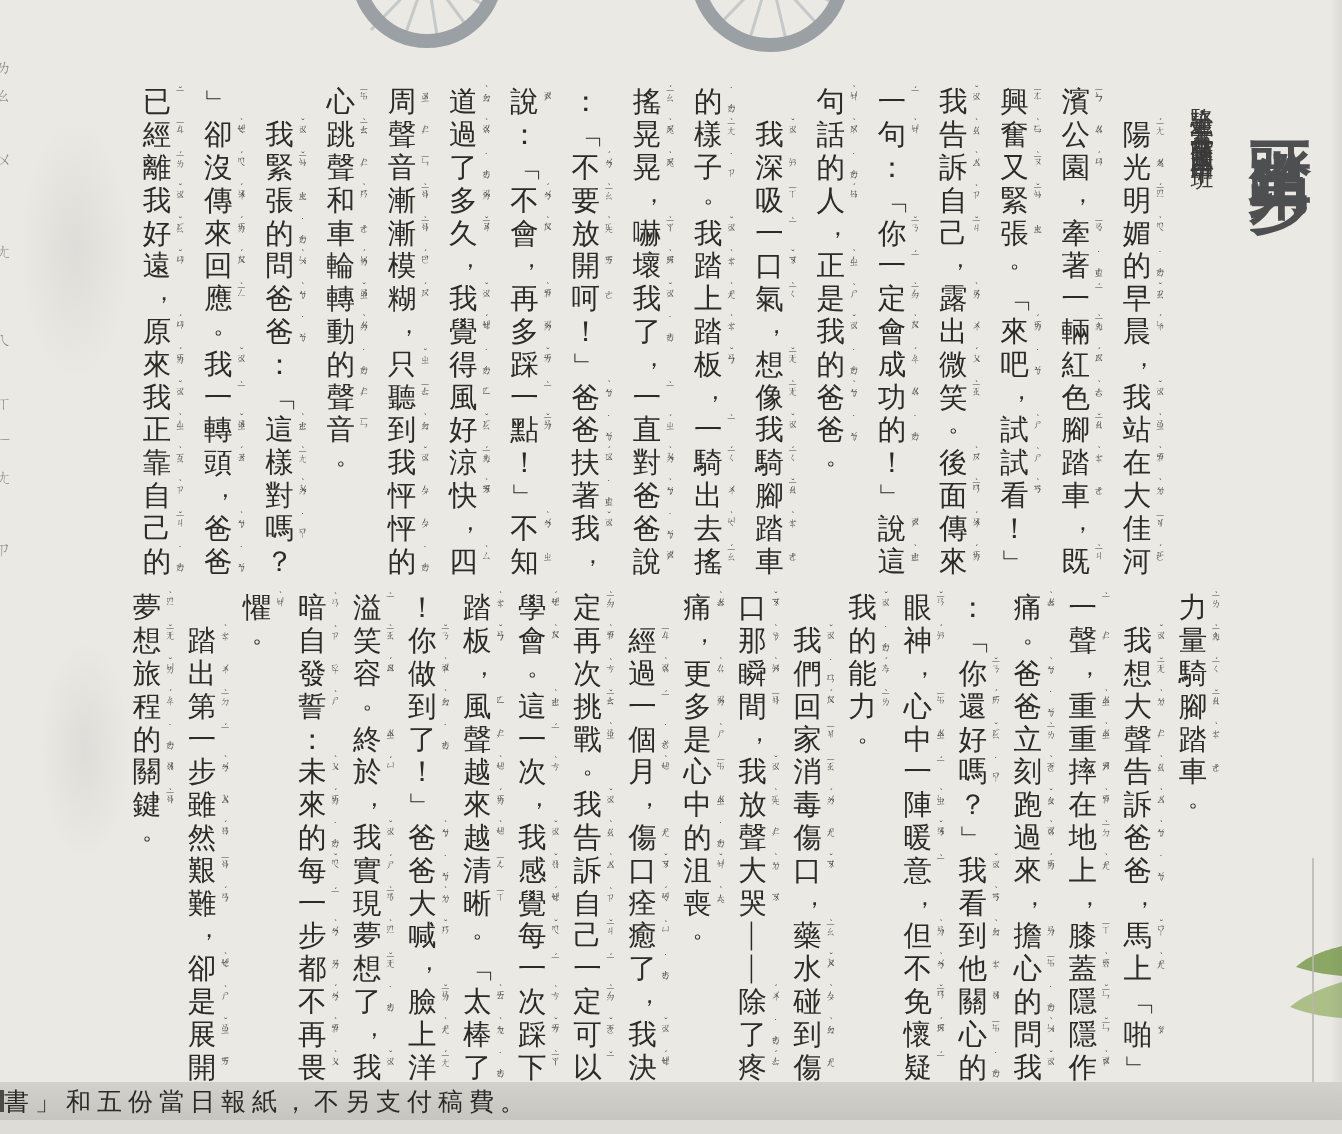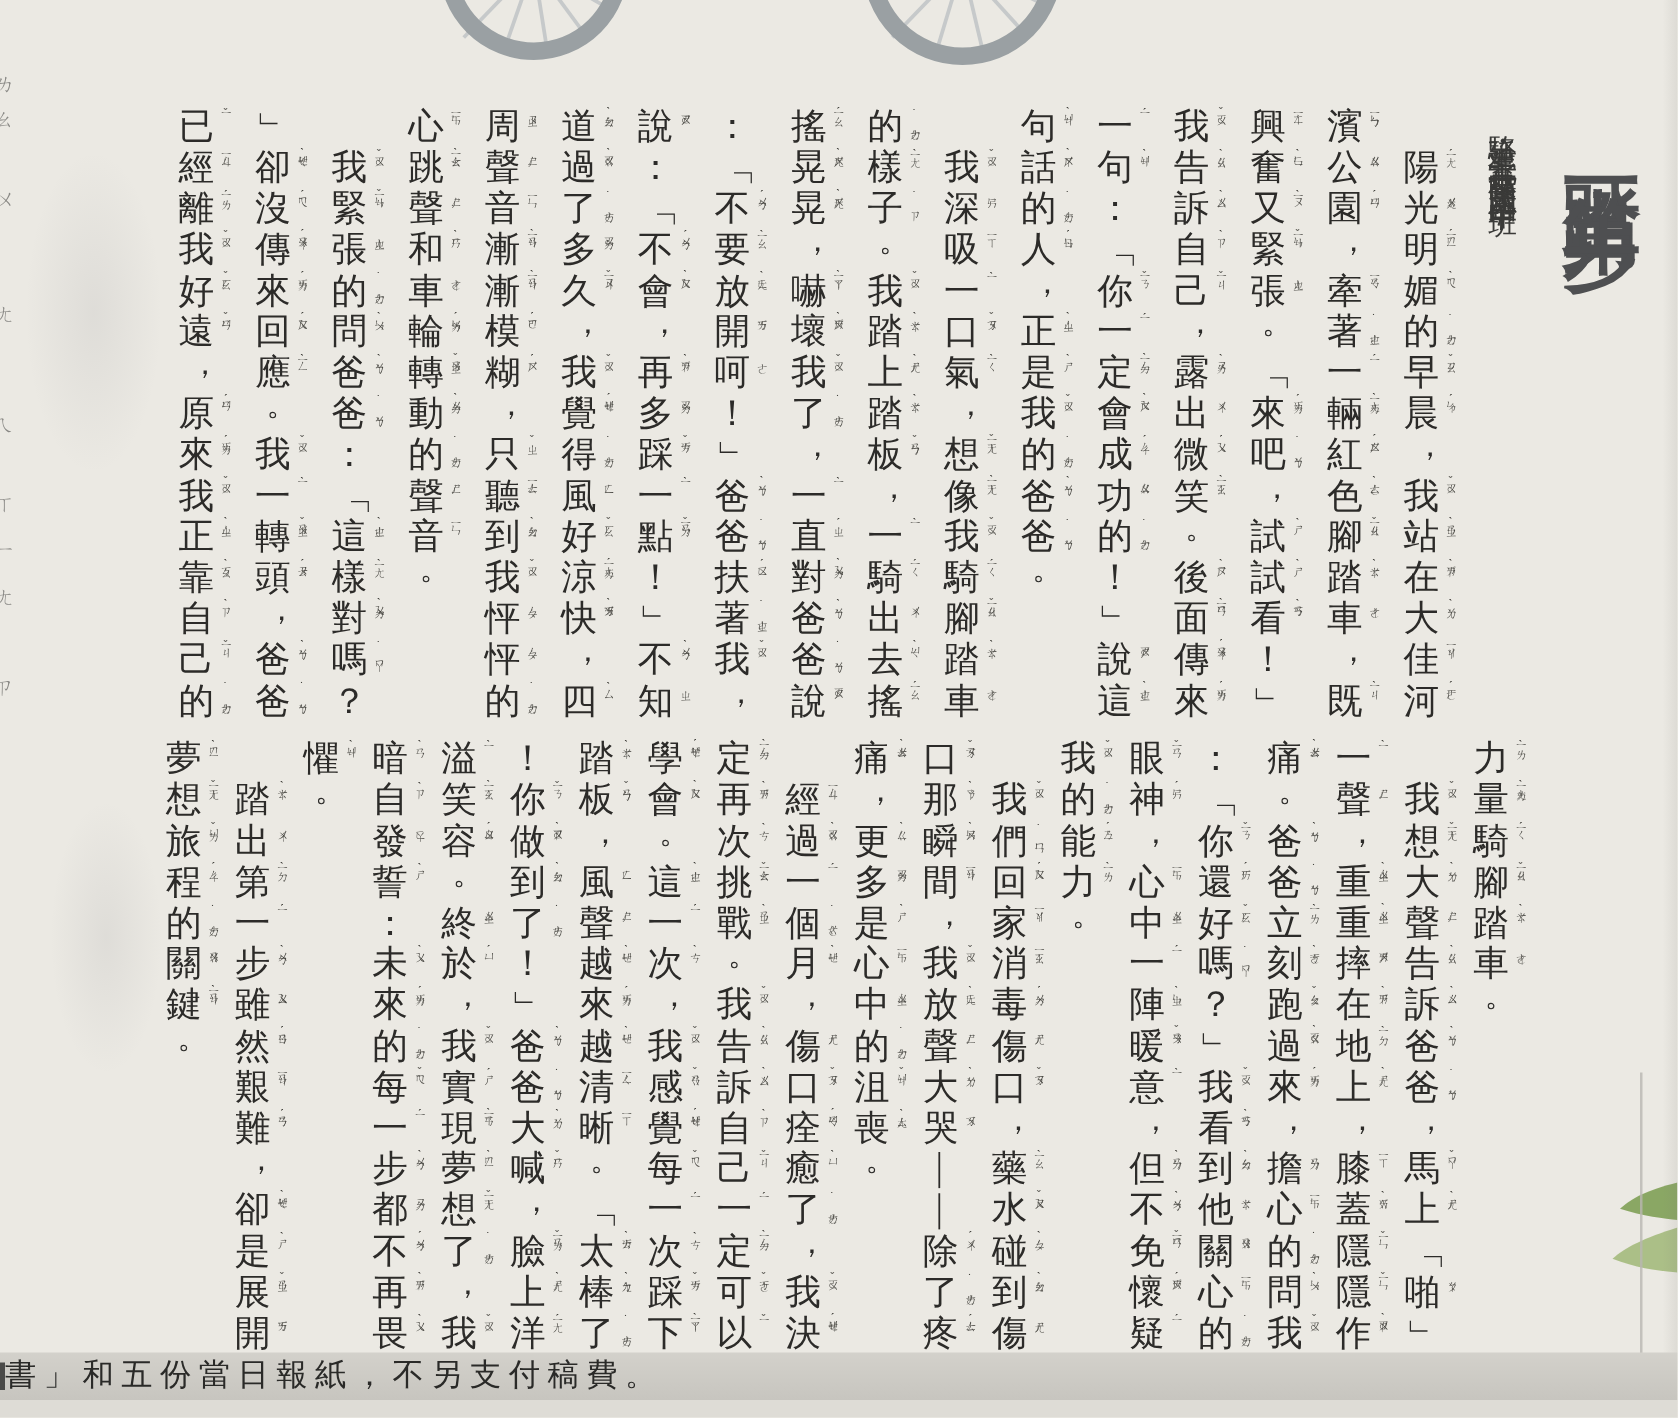--- a/index.html
+++ b/index.html
@@ -31,21 +31,21 @@
   .cell .ch.cm{transform:translate(7px,-7px);font-size:24px;}
   .cell .zy{display:block;writing-mode:vertical-rl;text-orientation:upright;
             font-size:10px;line-height:1.02;letter-spacing:-0.5px;color:#474641;
             height:33px;width:13px;overflow:visible;
             font-family:"Liberation Sans","DejaVu Sans",sans-serif;}
   .spacer{height:32.8px;}
   
   .footer-bar{position:absolute;top:1082px;left:0;width:1342px;height:38px;
               background:linear-gradient(180deg,#d3d1cb,#c7c5bf);}
   .footer-bar .notice{display:block;margin-left:4px;line-height:39px;font-size:25px;
-              letter-spacing:6px;color:#2a2a28;white-space:nowrap;font-family:Liberation Mono, monospace;}
+              letter-spacing:6px;color:#2a2a28;white-space:nowrap;}
   .footer-sliver{position:absolute;top:1090px;left:0;width:4px;height:22px;background:#4a4a48;}
   .below-bar{position:absolute;top:1120px;left:0;width:1342px;height:14px;background:#dedcd6;}
   
   .edge-line{position:absolute;left:1312px;top:858px;width:1.5px;height:250px;
              background:#b9b7b1;opacity:.8;}
   .right-shade{position:absolute;right:0;top:0;width:12px;height:1134px;
              background:linear-gradient(270deg,rgba(120,118,112,.12),rgba(120,118,112,0));}
   .leaf-svg{position:absolute;top:942px;right:0;}
   
   .frag{position:absolute;left:-4px;width:18px;overflow:hidden;color:rgba(70,70,68,.6);

